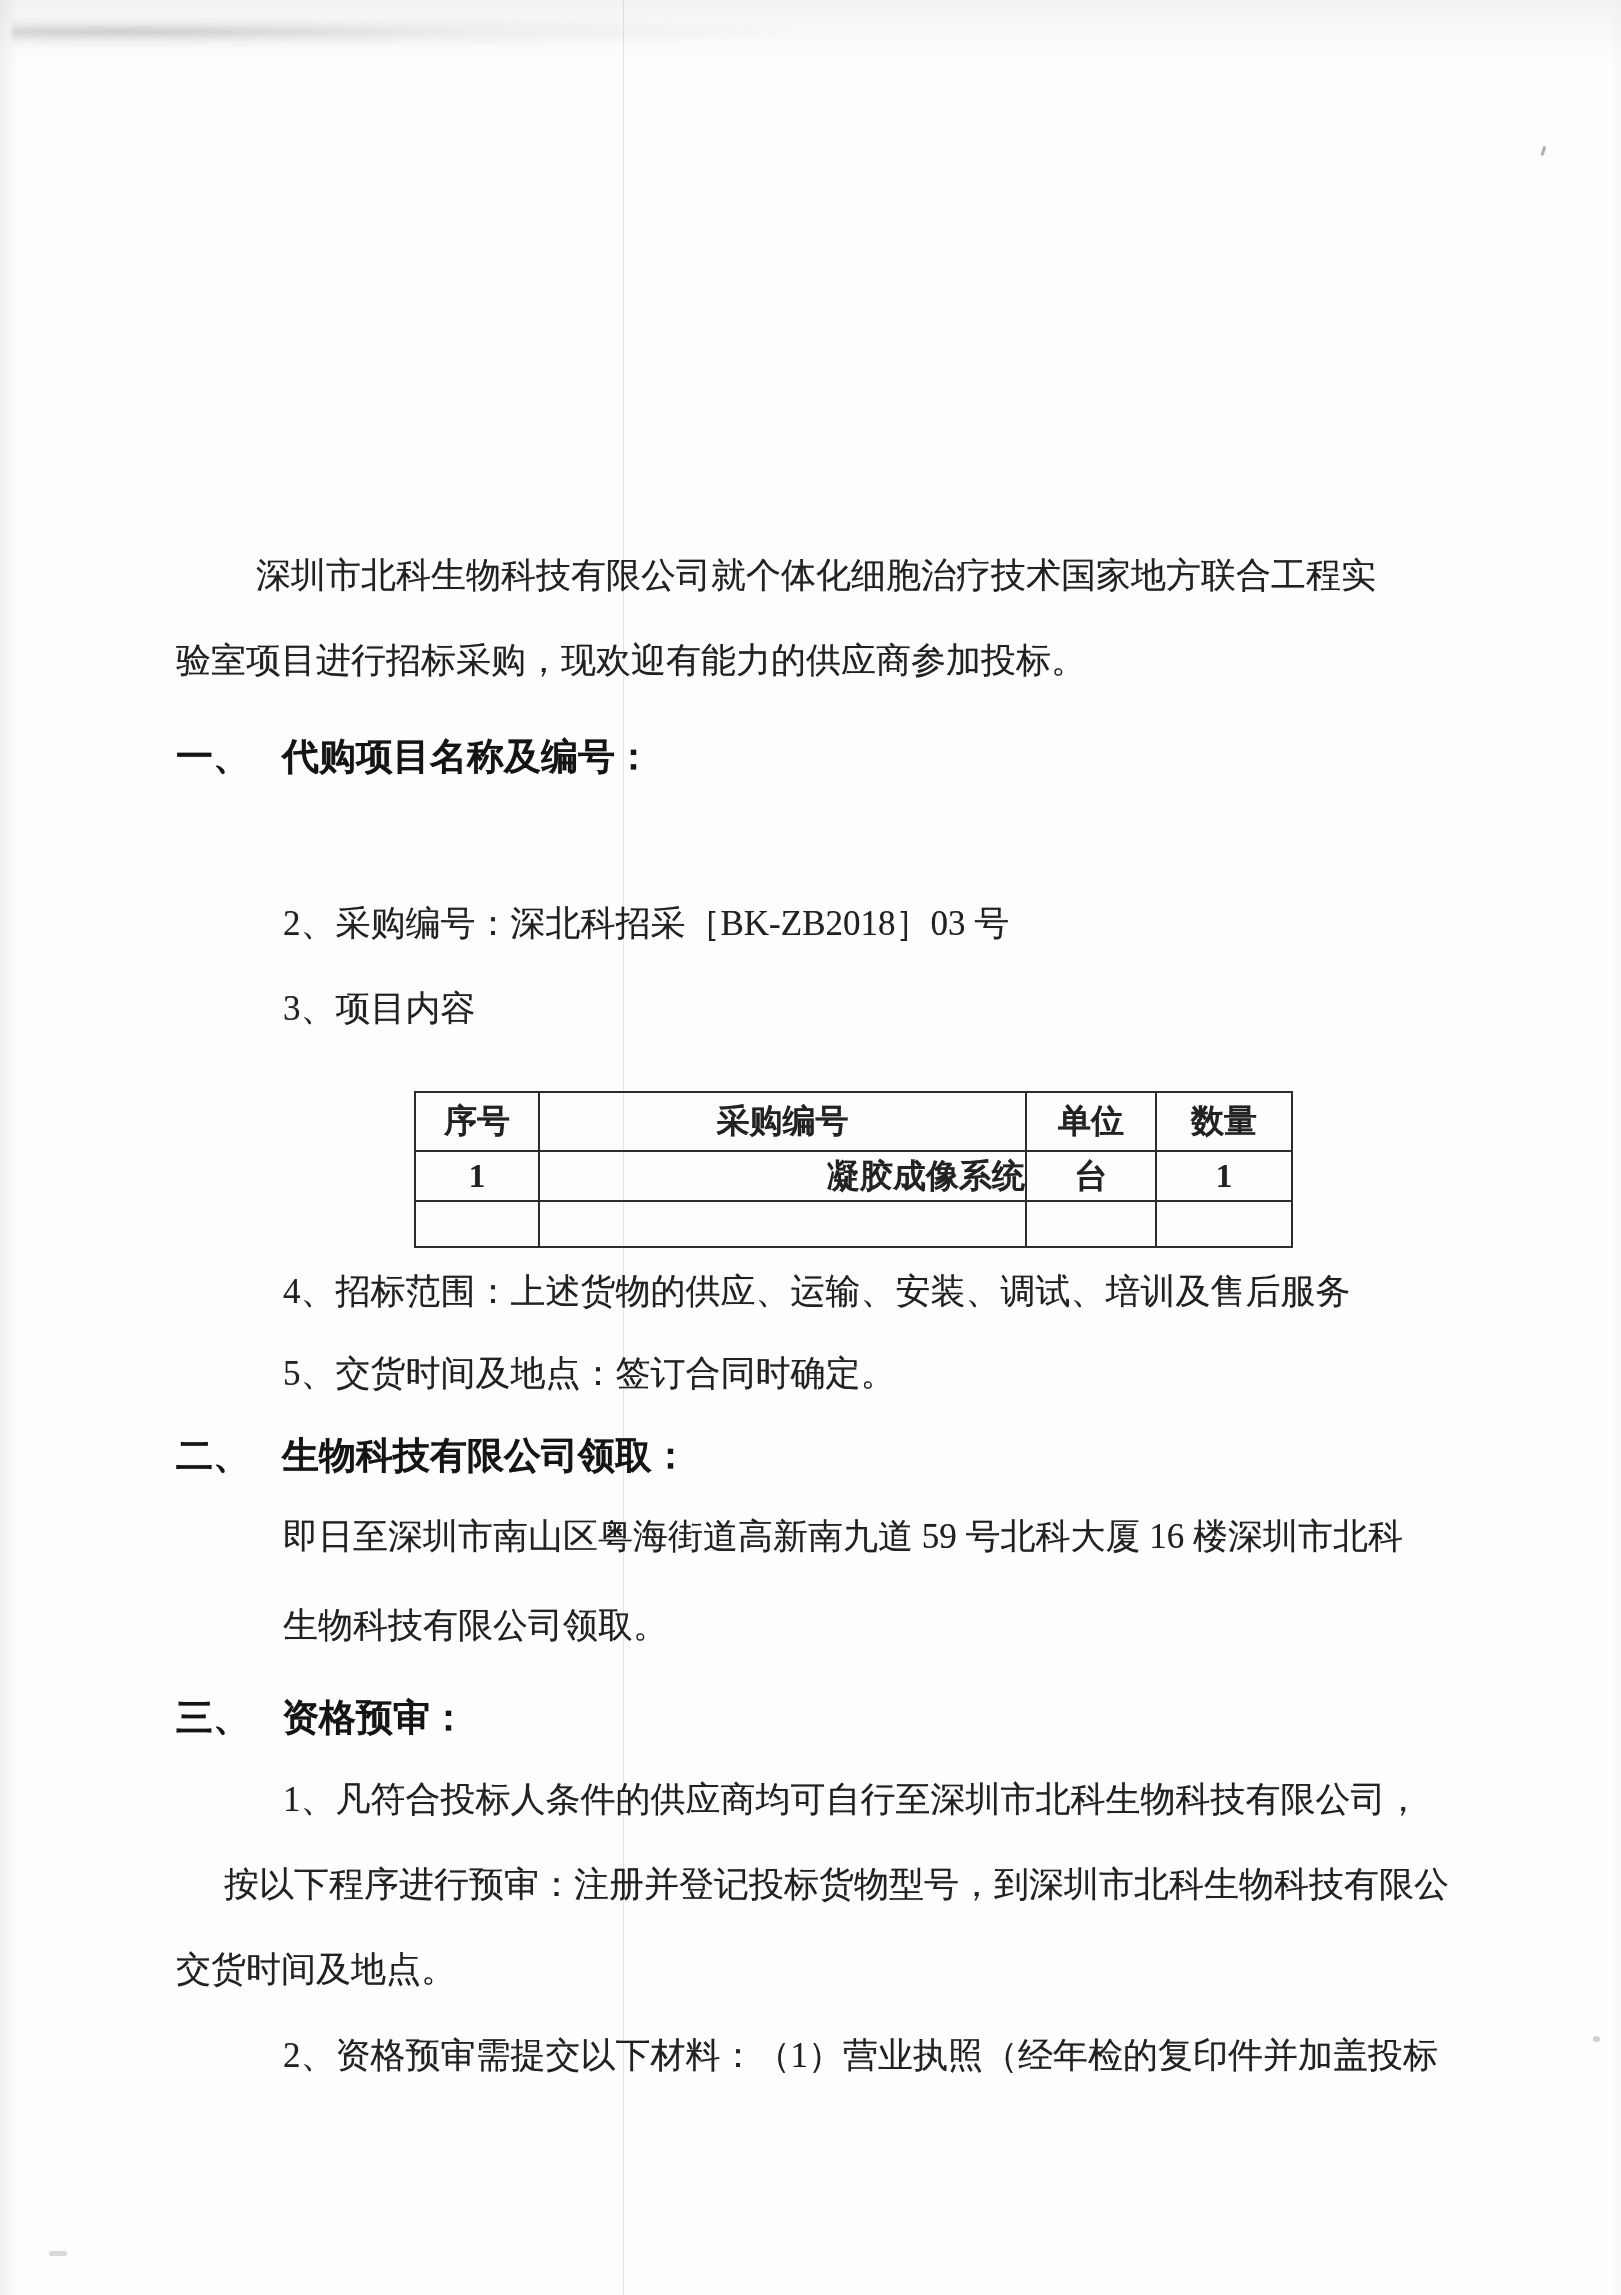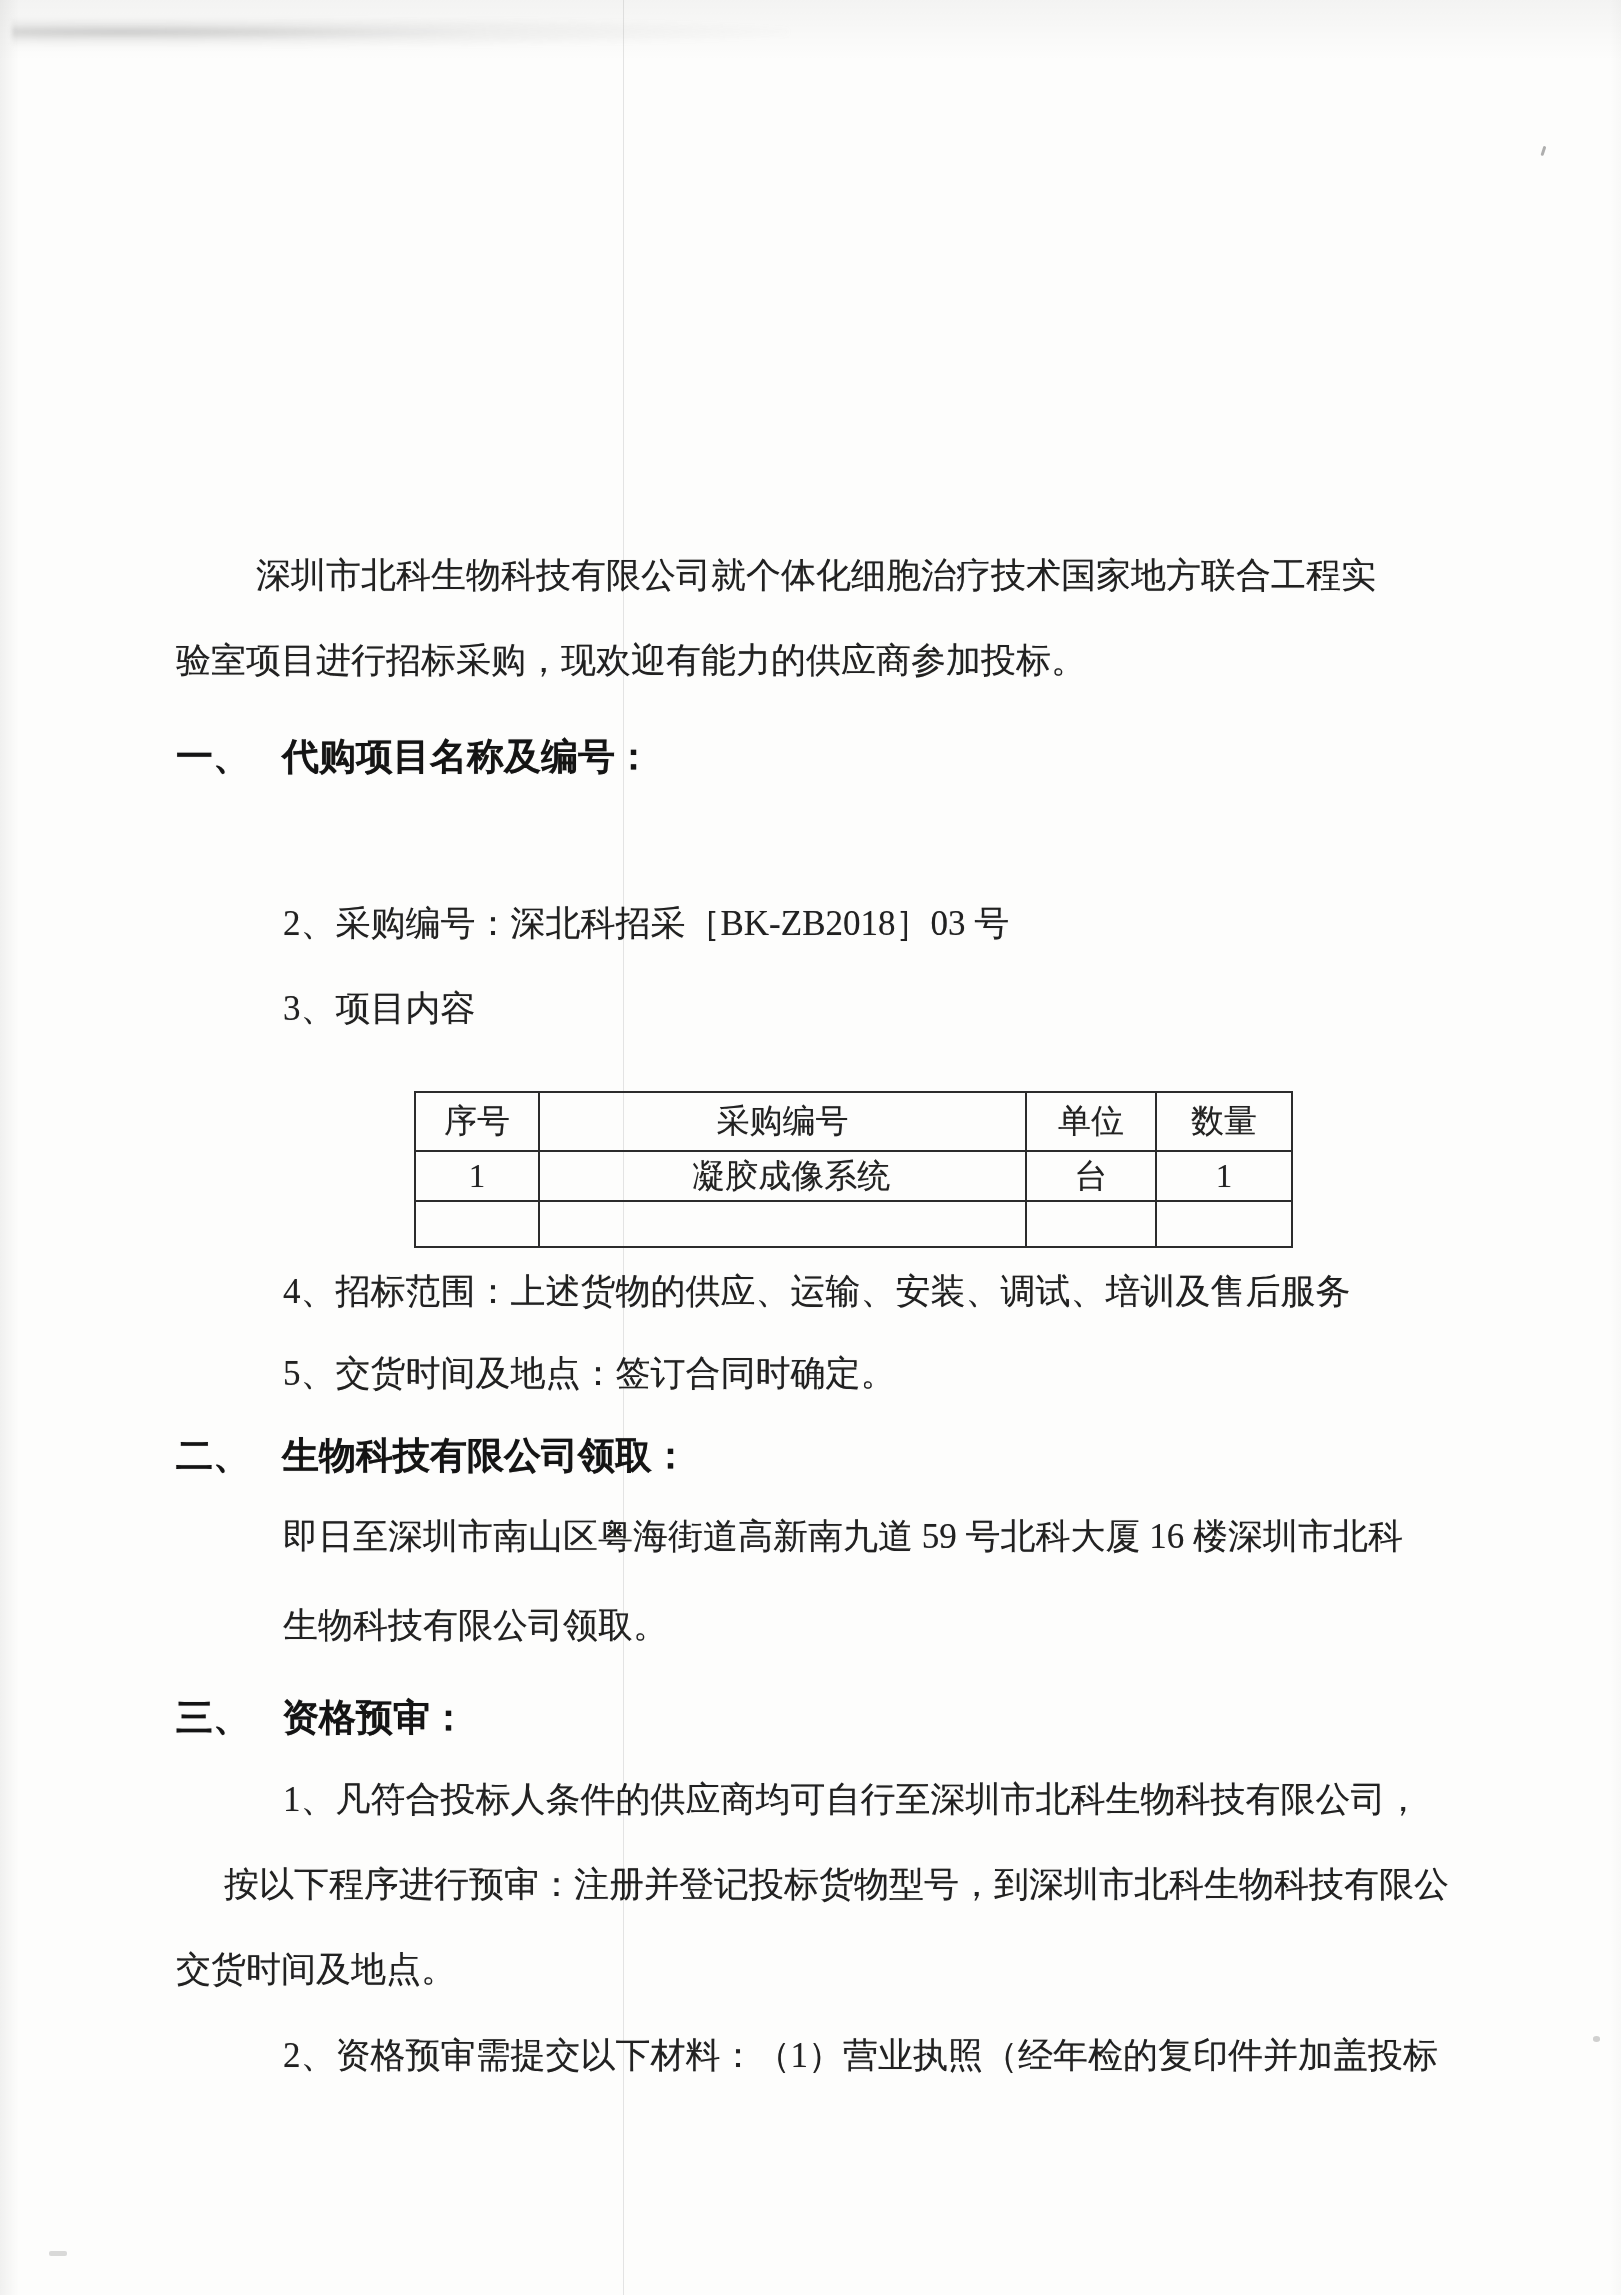--- a/index.html
+++ b/index.html
@@ -65,29 +65,29 @@
     width: 877px;
     border-collapse: collapse;
     table-layout: fixed;
     font-size: 33px;
     color: #222;
   }
   table.equipment td, table.equipment th {
     border: 2px solid #2c2c2c;
     text-align: center;
     vertical-align: middle;
-    font-weight: 400;
+    font-weight: 700;
     padding: 0;
     text-shadow: 0 0 0.7px rgba(20,20,20,0.35);
   }
   table.equipment tr.head-row { height: 59px; }
   table.equipment tr.data-row { height: 50px; }
   table.equipment tr.empty-row { height: 46px; }
   table.equipment td.name-cell {
-    text-align: center;
+    text-align: right;
     padding-left: 17.7px;
   }
   
   .artifact {
     position: absolute;
     pointer-events: none;
   }
   .smudge-top {
     left: 12.3px; top: 19px;
     width: 777px; height: 29px;

